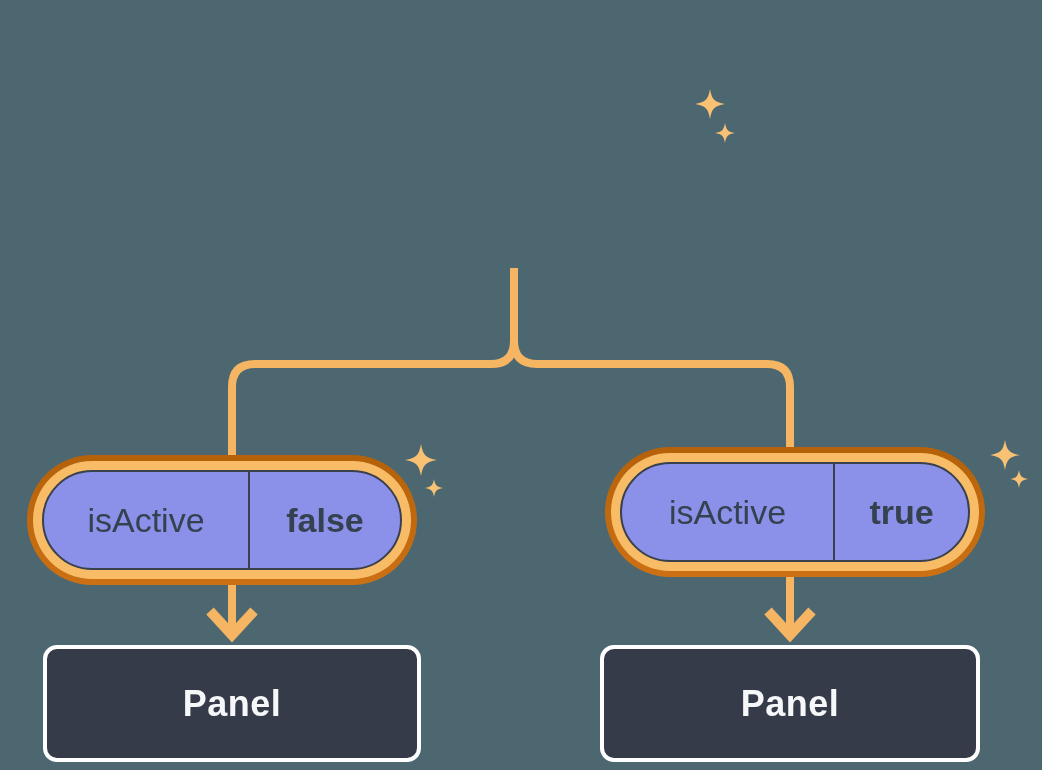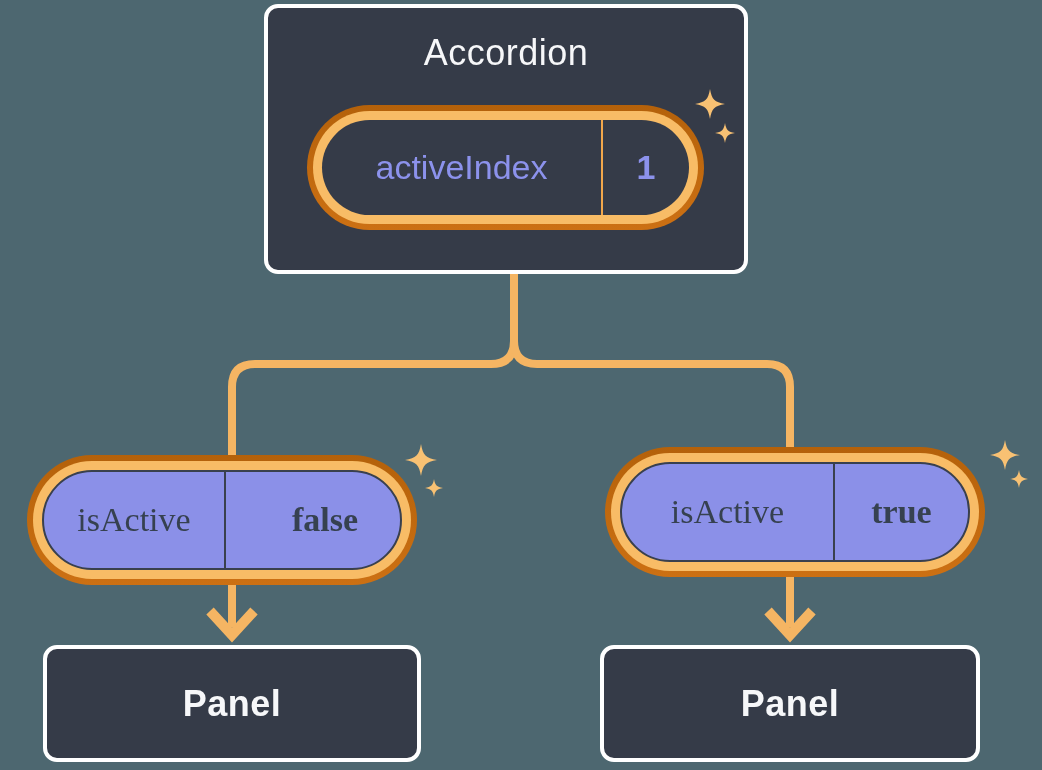--- a/index.html
+++ b/index.html
@@ -53,21 +53,21 @@
     box-sizing:border-box;
   }
   .pill-body{
     width:100%;height:100%;
     border-radius:999px;
     display:flex;align-items:stretch;
     overflow:hidden;
     box-sizing:border-box;
   }
   .pill-body.dark{background:var(--box);}
-  .pill-body.purple{background:var(--purple);border:2px solid var(--pill-border);font-family:Liberation Serif, serif;}
+  .pill-body.purple{background:var(--purple);border:2px solid var(--pill-border);}
   .pill-cell{
     display:flex;align-items:center;justify-content:center;
     font-size:34px;
   }
   .pill-cell.grow{flex:1;}
   .pill-divider{width:2px;}
   .pill-divider.orange{background:var(--divider-orange);}
   .pill-divider.dark{background:var(--pill-border);}
   .txt-purple{color:var(--purple-text);}
   .txt-dark{color:var(--dark-text);}
@@ -81,47 +81,35 @@
   <svg class="connectors" width="1042" height="770" viewBox="0 0 1042 770">
     <path class="line" d="M514 268 L514 341"></path>
     <path class="line" d="M514 341 Q514 364 491 364 L255 364 Q232 364 232 387 L232 468"></path>
     <path class="line" d="M514 341 Q514 364 537 364 L767 364 Q790 364 790 387 L790 460"></path>
     <path class="line" d="M232 578 L232 627"></path>
     <path class="chev" d="M210 611 L232 635 L254 611"></path>
     <path class="line" d="M790 570 L790 627"></path>
     <path class="chev" d="M768 611 L790 635 L812 611"></path>
   </svg>
 
-  <div class="box" style="left:264px;top:4px;width:484px;height:270px;">
-    <div class="box-title">Accordion</div>
-    <div class="pill-outer" style="left:39px;top:97px;width:397px;height:125px;">
-      <div class="pill-mid">
-        <div class="pill-body dark">
-          <div class="pill-cell grow txt-purple">activeIndex</div>
-          <div class="pill-divider orange"></div>
-          <div class="pill-cell txt-purple bold" style="width:86px;">1</div>
-        </div>
-      </div>
-    </div>
-  </div>
 
   <svg class="sparkle" style="left:680px;top:78px;" width="64" height="70" viewBox="0 0 64 70">
     <defs>
       <path id="spark" d="M0 -1 C0.12 -0.3 0.3 -0.12 1 0 C0.3 0.12 0.12 0.3 0 1 C-0.12 0.3 -0.3 0.12 -1 0 C-0.3 -0.12 -0.12 -0.3 0 -1 Z"></path>
     </defs>
     <use href="#spark" transform="translate(30,26) scale(15)"></use>
     <use href="#spark" transform="translate(45,55) scale(10)"></use>
   </svg>
 
   <div class="pill-outer" style="left:27px;top:455px;width:390px;height:130px;">
     <div class="pill-mid">
       <div class="pill-body purple">
         <div class="pill-cell grow txt-dark">isActive</div>
         <div class="pill-divider dark"></div>
-        <div class="pill-cell txt-dark bold" style="width:150px;padding-left:24px;">false</div>
+        <div class="pill-cell txt-dark bold" style="width:150px;">false</div>
       </div>
     </div>
   </div>
   <svg class="sparkle" style="left:392px;top:432px;" width="64" height="70" viewBox="0 0 64 70">
     <use href="#spark" transform="translate(29,28) scale(16)"></use>
     <use href="#spark" transform="translate(42,56) scale(9)"></use>
   </svg>
 
   <div class="pill-outer" style="left:605px;top:447px;width:380px;height:130px;">
     <div class="pill-mid">

